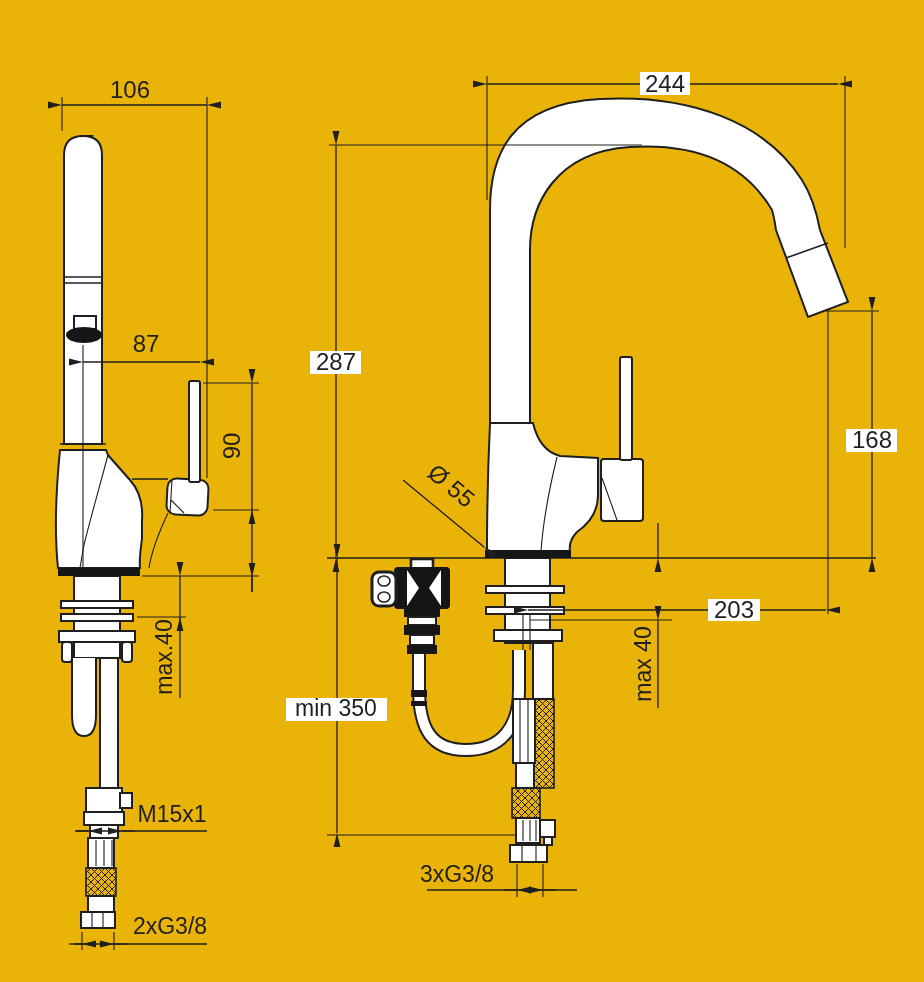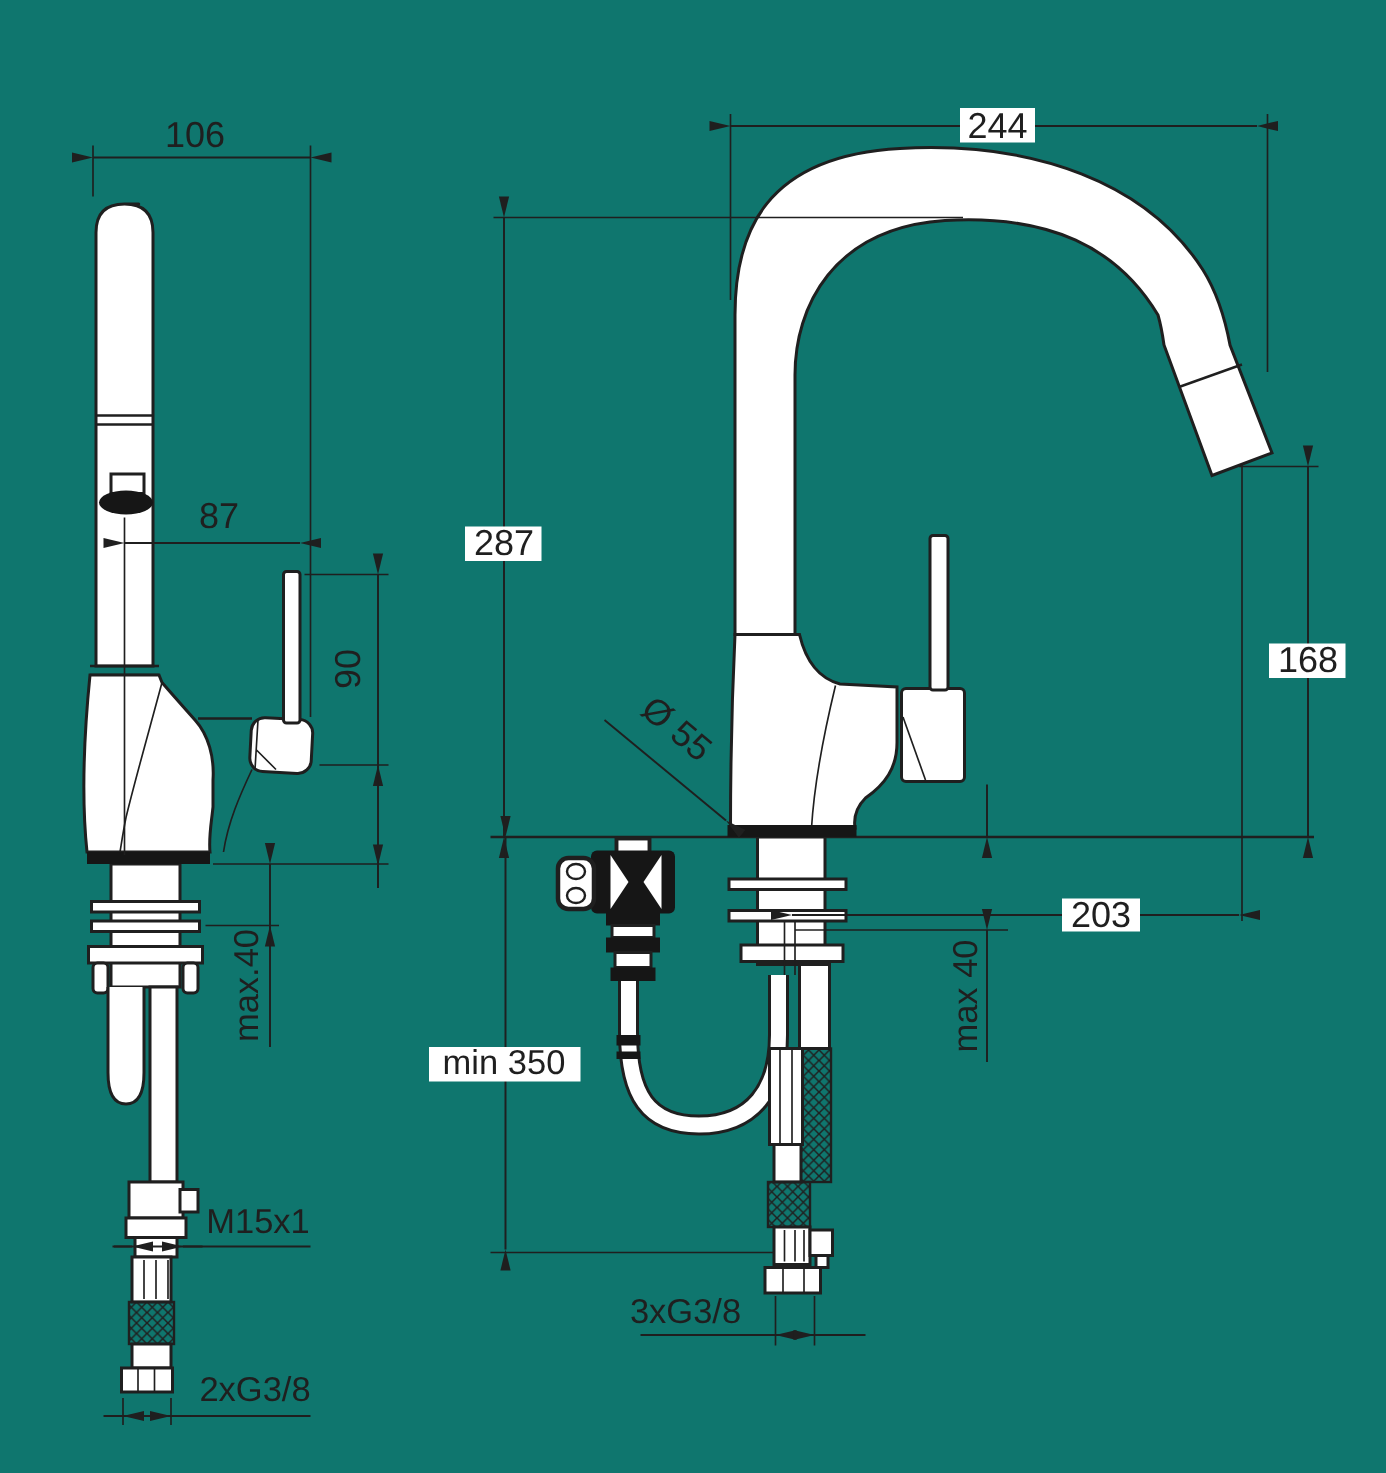--- a/index.html
+++ b/index.html
@@ -1,16 +1,16 @@
 <!DOCTYPE html>
 <html><head>
 <meta charset="utf-8">
 <style>
   html,body{margin:0;padding:0;background:#ffffff;}
-  .stage{position:relative;width:924px;height:982px;background:#0f766e;overflow:hidden;}
+  .stage{position:relative;width:924px;height:982px;background:#eab308;overflow:hidden;}
   svg{display:block;}
   text{font-family:"Liberation Sans", sans-serif;fill:#1f1f1f;}
   .dim-num{font-size:24px;}
   .dim-small{font-size:23px;}
   .thin{stroke:#1f1f1f;stroke-width:1.1;fill:none;}
   .dimline{stroke:#1f1f1f;stroke-width:1.3;fill:none;}
   .outline{stroke:#1f1f1f;stroke-width:2;fill:#ffffff;}
   .detail{stroke:#1f1f1f;stroke-width:1.6;fill:none;}
   .solid{fill:#161616;stroke:none;}
   .bg{fill:#ffffff;stroke:none;}

